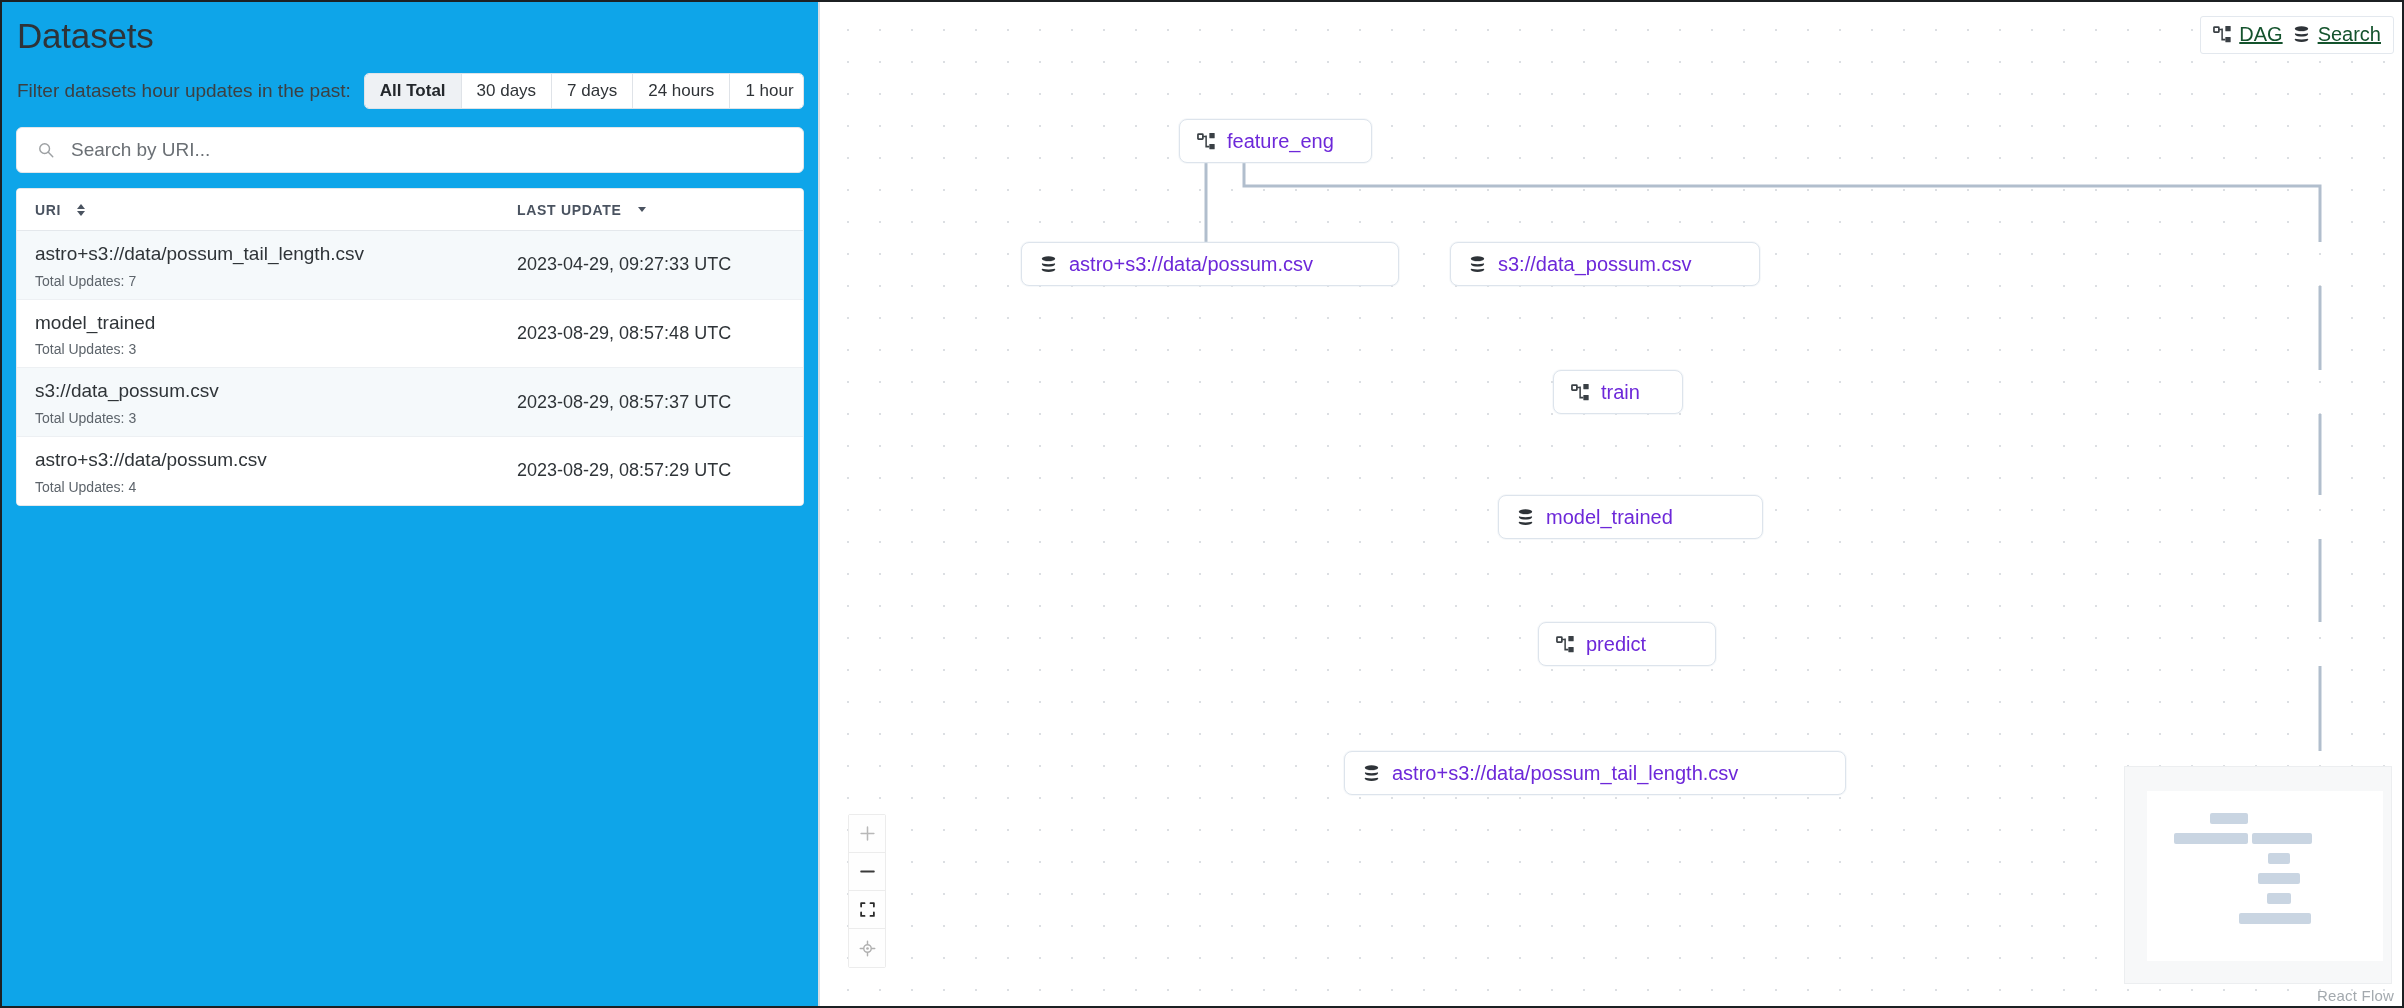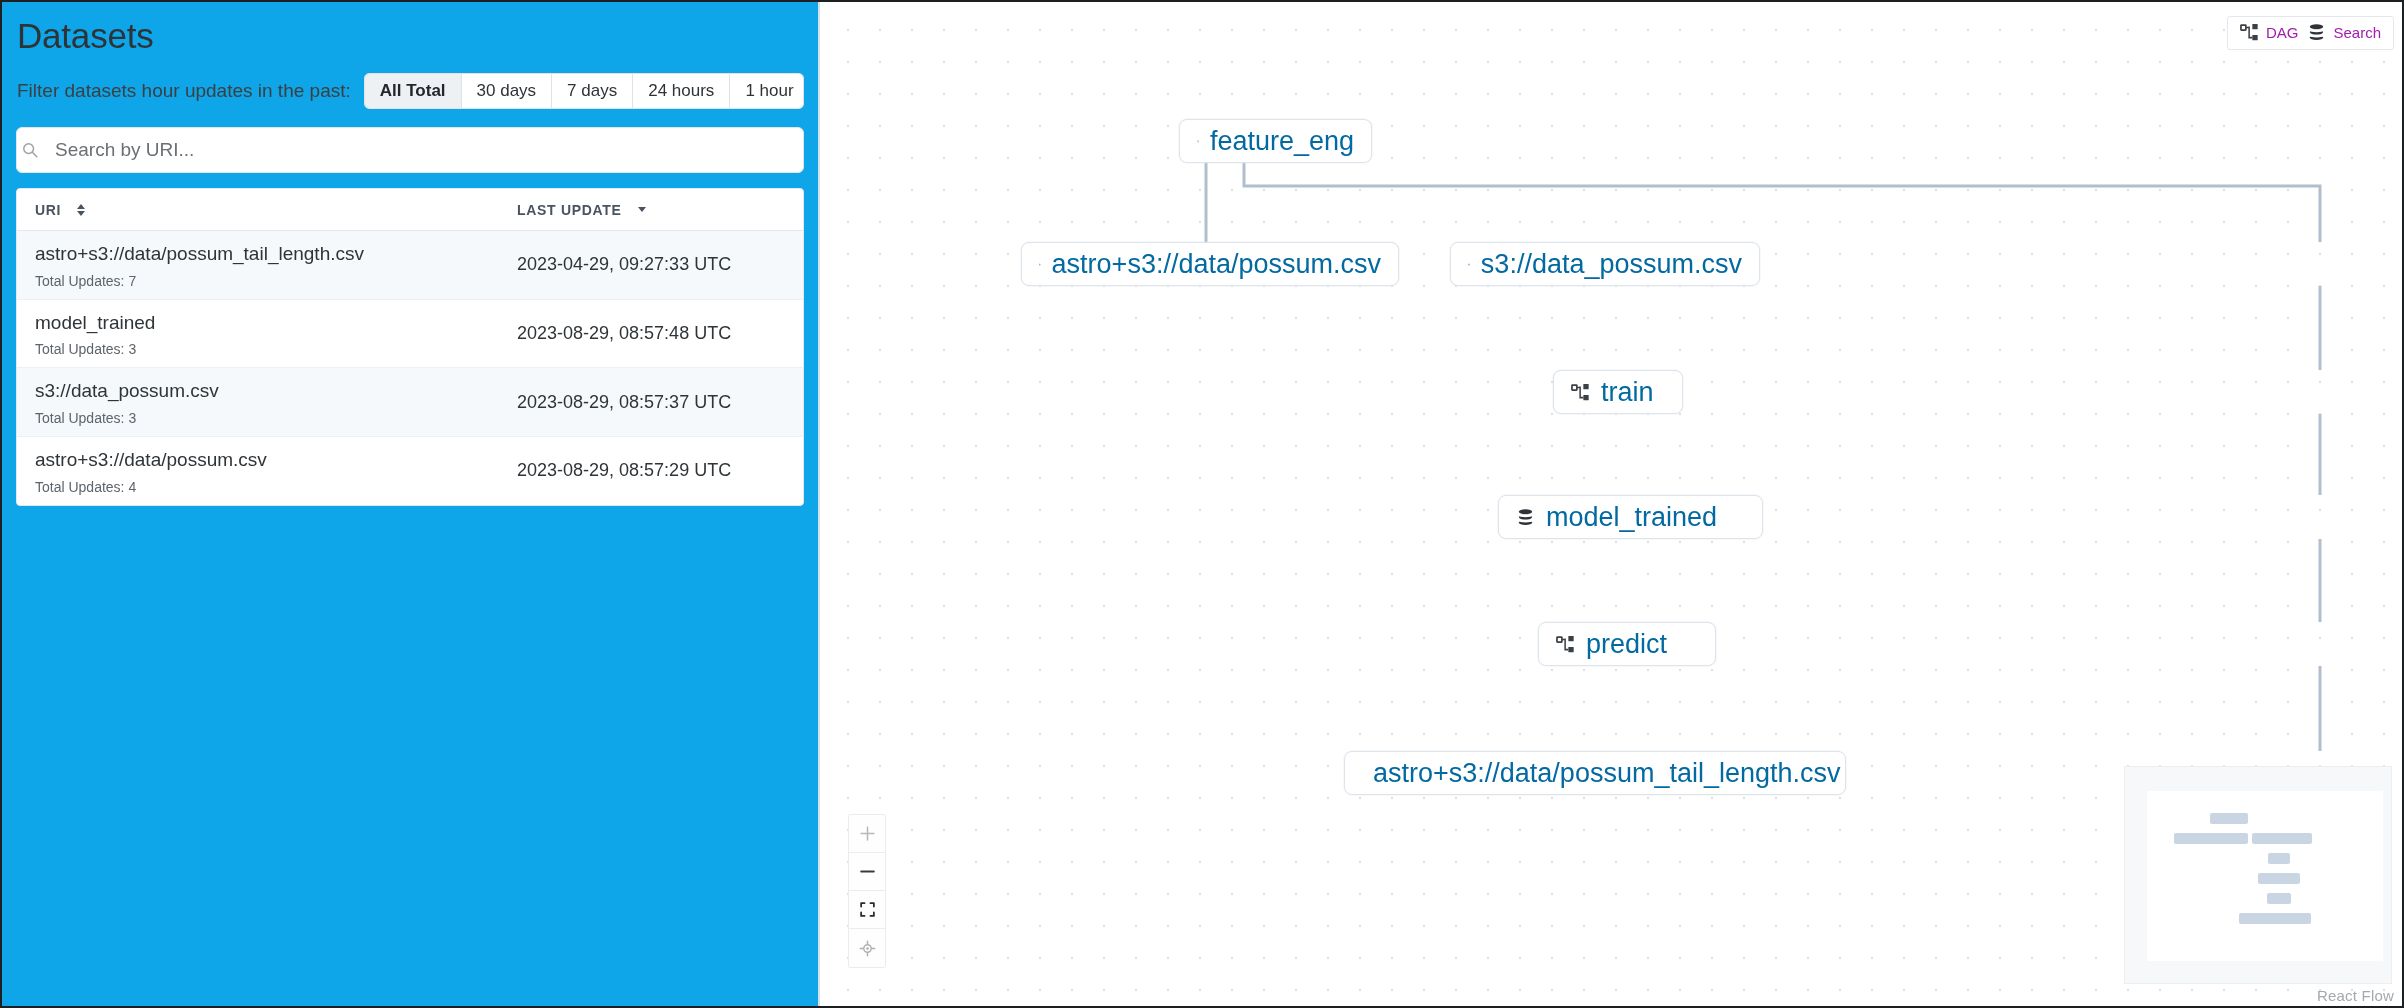--- a/index.html
+++ b/index.html
@@ -77,21 +77,21 @@
     color: #23272b;
   }
 
   .search-wrap {
     margin-top: 18px;
     height: 46px;
     border: 1px solid #e2e6ea;
     border-radius: 6px;
     display: flex;
     align-items: center;
-    padding: 0 4px;
+    padding: 0 20px;
     background: #ffffff;
   }
   .search-icon { width: 18px; height: 18px; flex: 0 0 18px; margin-right: 16px; opacity: .55; }
   .search-input {
     border: none; outline: none;
     font-family: "Liberation Sans", sans-serif;
     font-size: 19px;
     color: #33383d;
     width: 100%;
     background: transparent;
@@ -179,41 +179,41 @@
     border: 1px solid #e3e8ee;
     background: #ffffff;
     border-radius: 3px;
     padding: 6px 12px 7px 12px;
     display: flex;
     align-items: center;
     gap: 9px;
     z-index: 9;
   }
   .legend-item { display: flex; align-items: center; gap: 7px; }
-  .legend-text { font-size: 15px; color: #a21caf; }
+  .legend-text { font-size: 20px; color: #14532d; text-decoration: underline; }
 
   .icon-dag { width: 19px; height: 19px; display:block; }
   .icon-ds  { width: 19px; height: 19px; display:block; }
 
   .node {
     position: absolute;
     border: 1px solid #dde4ec;
     background: #ffffff;
     border-radius: 8px;
     height: 44px;
     display: flex;
     align-items: center;
     gap: 11px;
     padding: 0 17px;
     z-index: 5;
     cursor: pointer;
     white-space: nowrap;
     box-shadow: 0 0 0 1px rgba(221,228,236,.25);
   }
-  .node-label { font-size: 27px; color: #0369a1; }
+  .node-label { font-size: 20px; color: #6d28d9; }
 
   .edge { position: absolute; z-index: 1; pointer-events: none; }
   .edge path { fill: none; stroke: #b1becd; stroke-width: 3; }
 
   .controls {
     position: absolute;
     left: 28px; bottom: 38px;
     width: 38px;
     border: 1px solid #ececec;
     border-radius: 2px;

